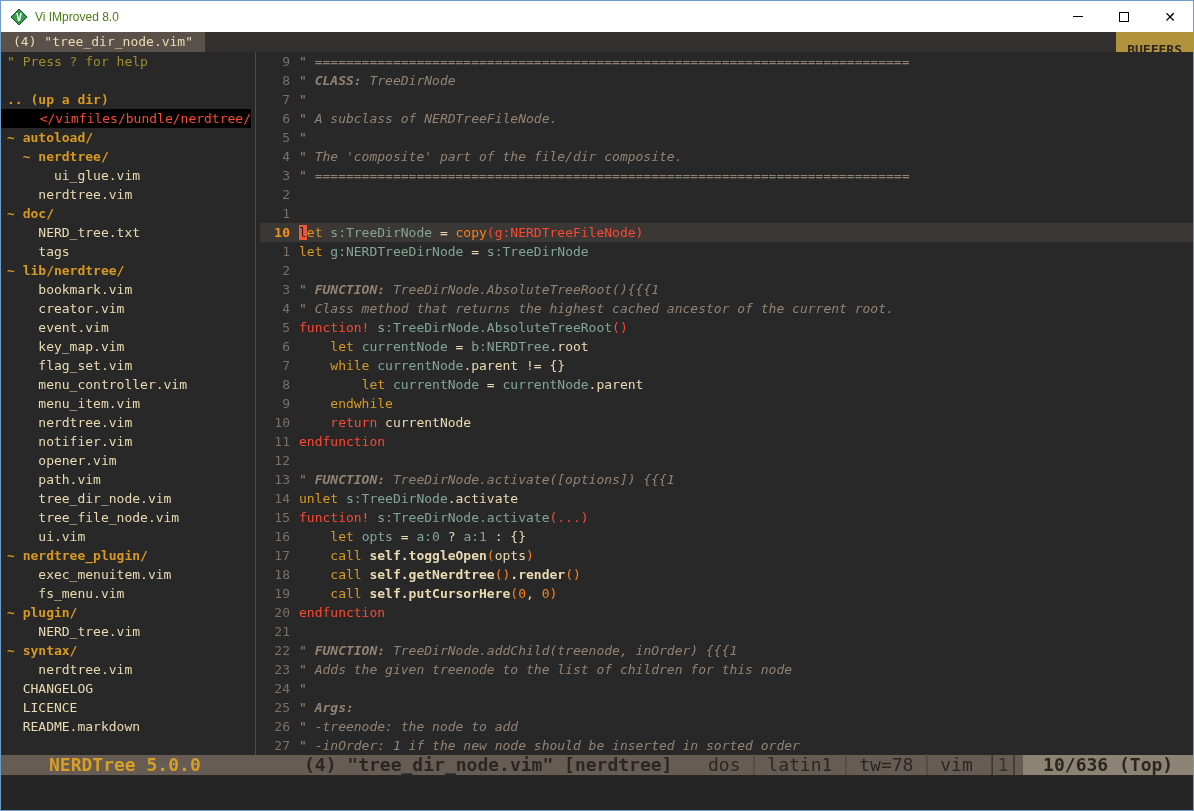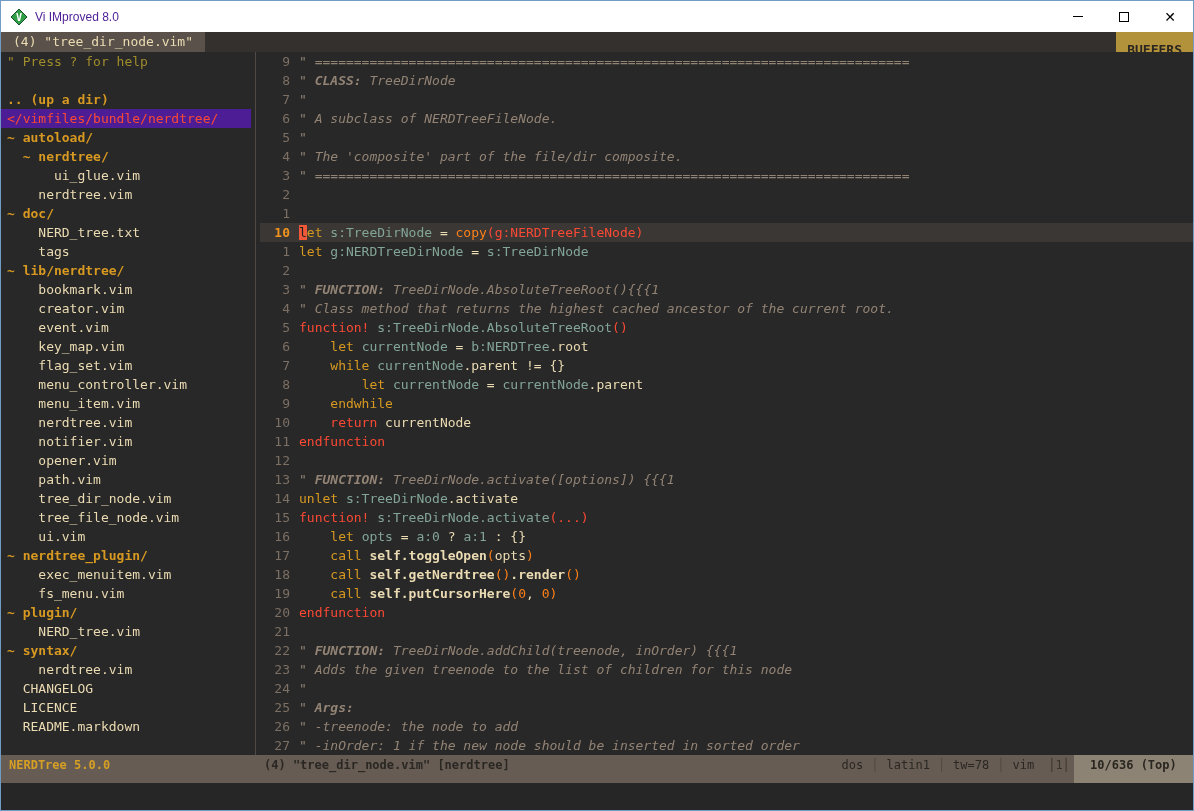--- a/index.html
+++ b/index.html
@@ -3,21 +3,21 @@
 <meta charset="utf-8">
 <style>
   * { margin:0; padding:0; box-sizing:border-box; }
   html,body { width:1194px; height:811px; overflow:hidden; background:#1a1a1a; }
   .window { width:1194px; height:811px; display:flex; flex-direction:column;
             font-family:"DejaVu Sans Mono", monospace; border:1px solid #6f9bc4; }
 
   
   .titlebar { height:31px; background:#ffffff; display:flex; align-items:center; flex:none; }
   .vim-icon { margin-left:9px; display:flex; }
-  .title-text { margin-left:7px; font-family:"Liberation Sans", sans-serif; font-size:12px; color:#4c1d95; }
+  .title-text { margin-left:7px; font-family:"Liberation Sans", sans-serif; font-size:12px; color:#4d7c0f; }
   .win-btns { margin-left:auto; display:flex; height:100%; }
   .win-btn { width:46px; height:100%; display:flex; align-items:center; justify-content:center; color:#000; }
   .glyph-min { width:10px; height:1px; background:#000; display:block; }
   .glyph-max { width:10px; height:10px; border:1px solid #000; display:block; }
   .glyph-close { font-size:14px; line-height:1; font-family:"DejaVu Sans", sans-serif; }
 
   
   .tabline { height:20px; background:#33302e; display:flex; flex:none; font-size:13px; }
   .tab { background:#5a524a; color:#ebdbb2; padding:0 12px; line-height:20px; white-space:pre; }
   .tab-fill { flex:1; }
@@ -25,21 +25,21 @@
 
   
   .main { flex:none; height:703px; display:flex; background:var(--background,#282828); overflow:hidden; }
   .nerdtree { width:250px; flex:none; overflow:hidden; }
   .vsep { width:9px; flex:none; display:flex; justify-content:center; background:var(--background,#282828); }
   .vsep-line { width:1px; background:#504945; }
   .editor { flex:1; overflow:hidden; }
 
   .row { height:19px; line-height:19px; white-space:pre; font-size:13px; overflow:hidden; }
   .nt-row { padding-left:6px; }
-  .nt-cursorline { background:#4c1d95; }
+  .nt-cursorline { background:#000000;text-align:right; }
   .nt-help { color:#a08d2c; }
   .nt-up   { color:var(--yellow,#d79921); font-weight:bold;margin-top:48px; }
   .nt-root { color:var(--red,#fb4934); }
   .nt-dir  { color:var(--yellow,#d79921); font-weight:bold; }
   .nt-file { color:var(--foreground,#ebdbb2); }
 
   .ed-row { display:flex; }
   .gut { width:30px; flex:none; text-align:right; color:#7c6f64; }
   .code { padding-left:9px; }
   .ed-cur { background:var(--cursorline,#3a3735); }
@@ -49,22 +49,22 @@
   .tk-cb { color:var(--comment,#928374); font-style:italic; font-weight:bold; }
   .tk-y  { color:var(--yellow,#d79921); }
   .tk-r  { color:var(--red,#fb4934); }
   .tk-i  { color:var(--aqua,#83a598); }
   .tk-o  { color:var(--orange,#fe8019); }
   .tk-m  { color:var(--foreground,#ebdbb2); font-weight:bold;text-align:center; }
   .tk-w  { color:var(--foreground,#ebdbb2); }
   .tk-cur{ background:#ef5939; color:#1d2021; }
 
   
-  .statusbar { height:28px; flex:none; background:var(--statusbar,#665c54); display:flex;
-               font-size:12px; line-height:20px; color:#2a2723; }
+  .statusbar { height:20px; flex:none; background:var(--statusbar,#665c54); display:flex;
+               font-size:18px; line-height:20px; color:#2a2723;padding-left:40px; }
   .st-nerdtree { width:250px; flex:none; padding-left:8px; color:#d79f24; font-weight:bold; white-space:pre; }
   .st-file { flex:1; padding-left:13px; font-weight:bold; white-space:pre; }
   .st-right { display:flex; white-space:pre; }
   .st-sep { color:#51483f; padding:0 8px; }
   .st-winnum { padding:0 4px 0 14px; color:#3a332c; }
   .st-pos { background:#8d8375; padding:0 9px; font-weight:bold; color:#2a2620; }
 
   .cmdline { flex:1; background:#262626; }
 </style>
 </head>

